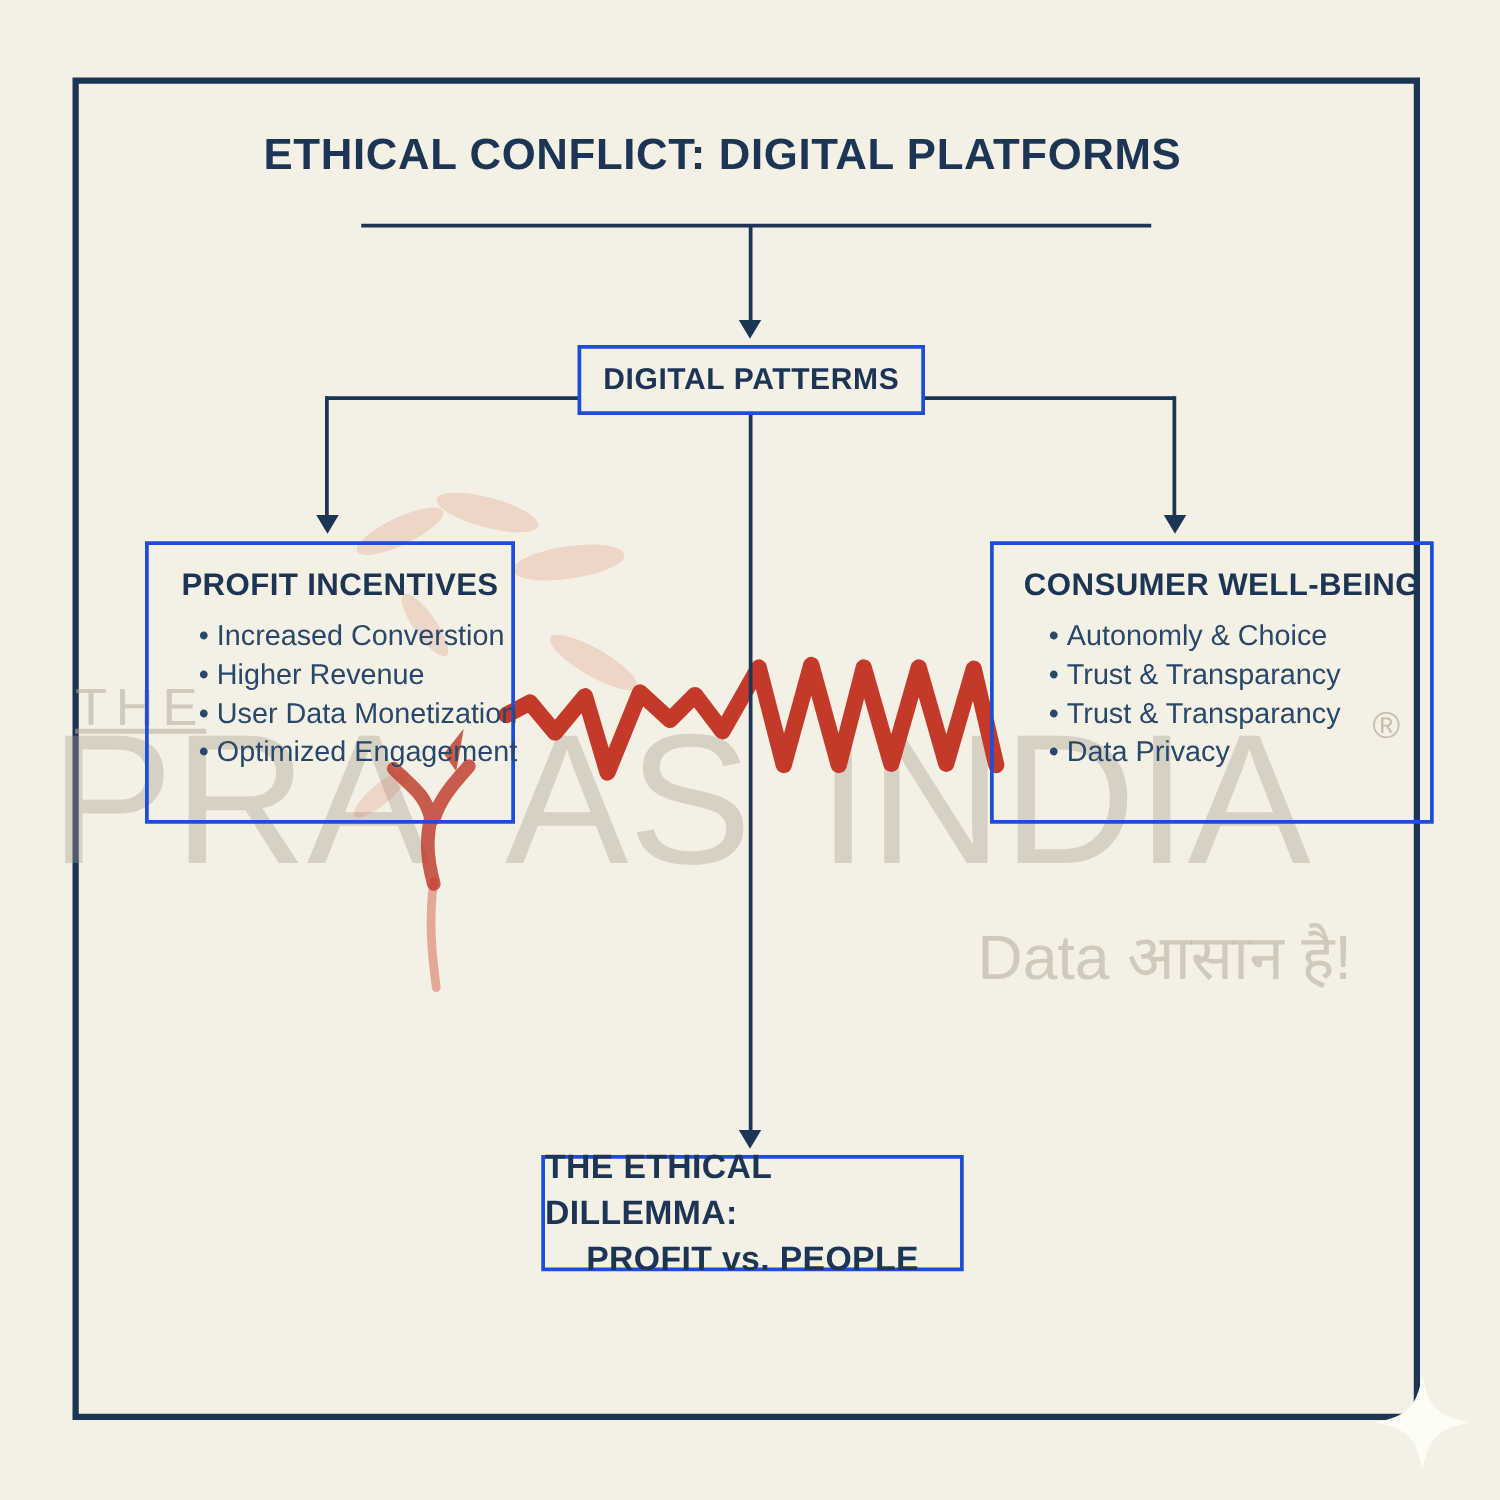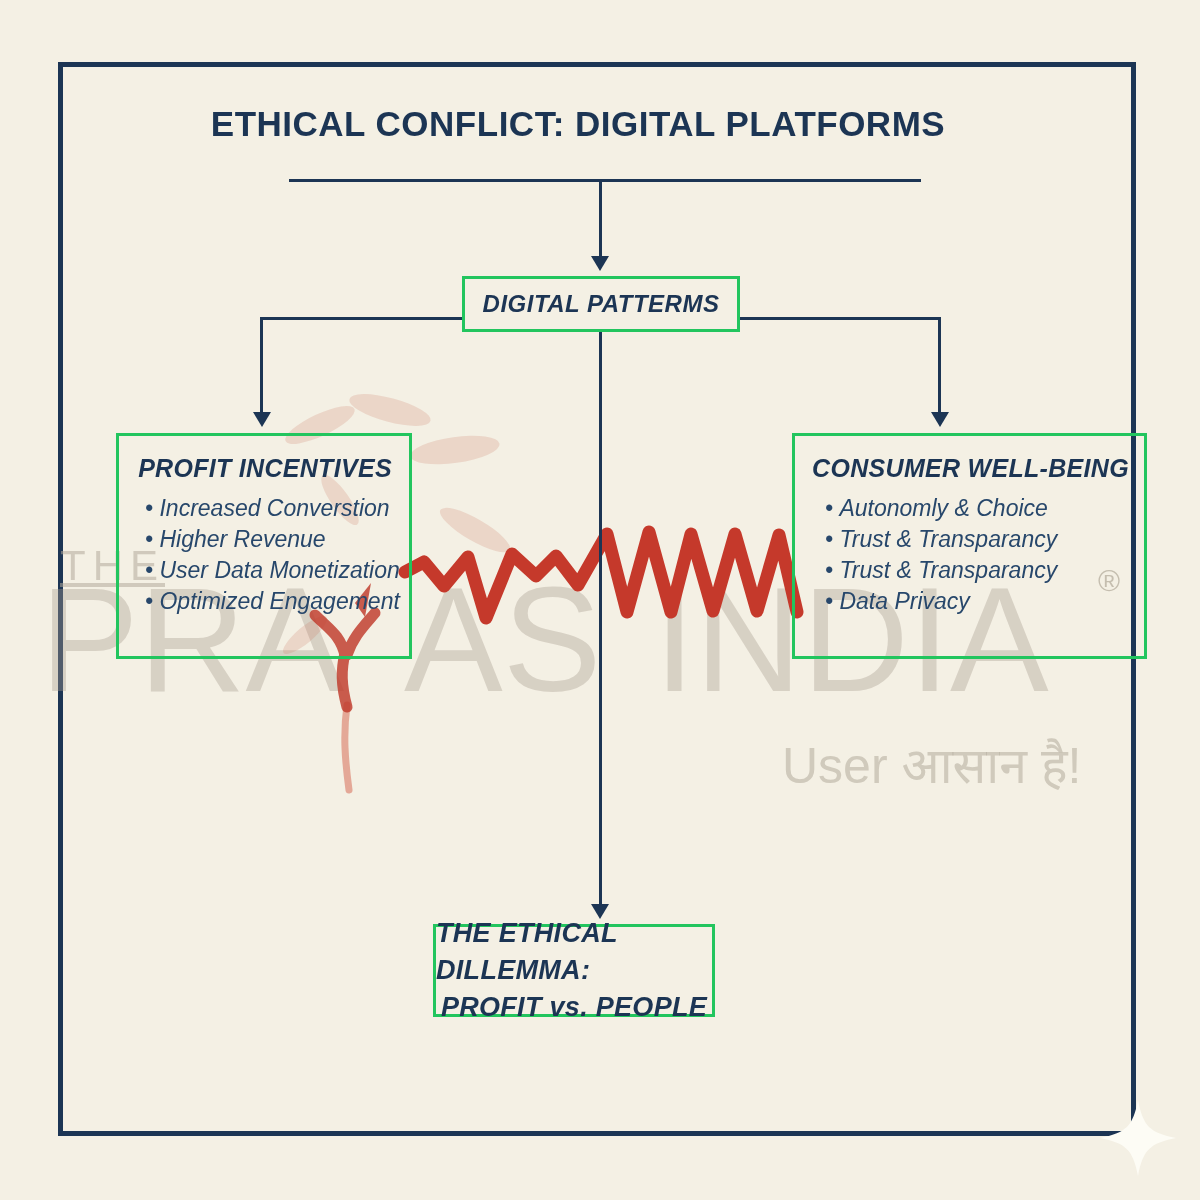--- a/index.html
+++ b/index.html
@@ -59,59 +59,59 @@
   .arrow-top{left:591px;top:256px;}
   .hline-left{left:261px;top:317px;width:202px;height:3px;}
   .vline-left{left:260px;top:317px;width:3px;height:96px;}
   .arrow-left{left:253px;top:412px;}
   .hline-right{left:739px;top:317px;width:201px;height:3px;}
   .vline-right{left:938px;top:317px;width:3px;height:96px;}
   .arrow-right{left:931px;top:412px;}
   .vline-center{left:599px;top:331px;width:3px;height:574px;}
   .arrow-bottom{left:591px;top:904px;}
   .box{
-    position:absolute;border:3px solid #22c55e;background:transparent;z-index:3;font-style:italic;
+    position:absolute;border:3px solid #1d4ed8;background:transparent;z-index:3;
   }
   .node{
     left:462px;top:276px;width:278px;height:56px;
     display:flex;align-items:center;justify-content:center;
     font-size:24px;font-weight:700;letter-spacing:0.5px;
   }
-  .side-box{top:433px;width:296px;height:226px;padding:18px 0 0 2px;}
+  .side-box{top:433px;width:296px;height:226px;padding:18px 0 0 16px;}
   .box-left{left:116px;}
   .box-right{left:792px;width:355px;}
   .box-title{
     text-align:center;font-size:25px;font-weight:700;letter-spacing:0.3px;
     margin-bottom:10px;
   }
   .bullets{list-style:none;padding-left:24px;}
   .box-right .bullets{padding-left:28px;}
   .bullets li{
     font-size:23px;line-height:31px;color:var(--navy-soft);
     white-space:nowrap;
   }
   .bullets li::before{content:"\2022\00a0";color:var(--navy-soft);}
   .dilemma{
-    left:433px;top:924px;width:282px;height:93px;
+    left:433px;top:924px;width:338px;height:93px;
     display:flex;flex-direction:column;align-items:center;justify-content:center;
     font-size:27px;font-weight:700;line-height:37px;letter-spacing:0.3px;
   }
   .sparkle{position:absolute;left:1098px;top:1098px;z-index:5;}
 </style>
 </head>
 <body>
 
 <div class="canvas">
 
   <div class="wm wm-the">THE</div>
   <div class="wm wm-big wm-pra">PRA</div>
   <div class="wm wm-big wm-as">AS</div>
   <div class="wm wm-big wm-india">INDIA</div>
   <div class="wm wm-reg">®</div>
-  <div class="wm wm-tagline">User आसान है!</div>
+  <div class="wm wm-tagline">Data आसान है!</div>
 
   <svg class="wm-leaves" width="280" height="290" viewBox="0 0 280 290">
     <g fill="rgba(200,110,90,0.20)">
       <ellipse cx="60" cy="45" rx="38" ry="11" transform="rotate(-25 60 45)"></ellipse>
       <ellipse cx="130" cy="30" rx="42" ry="12" transform="rotate(15 130 30)"></ellipse>
       <ellipse cx="195" cy="70" rx="45" ry="13" transform="rotate(-8 195 70)"></ellipse>
       <ellipse cx="80" cy="120" rx="30" ry="9" transform="rotate(55 80 120)"></ellipse>
       <ellipse cx="215" cy="150" rx="40" ry="11" transform="rotate(30 215 150)"></ellipse>
       <ellipse cx="45" cy="255" rx="28" ry="8" transform="rotate(-40 45 255)"></ellipse>
     </g>

